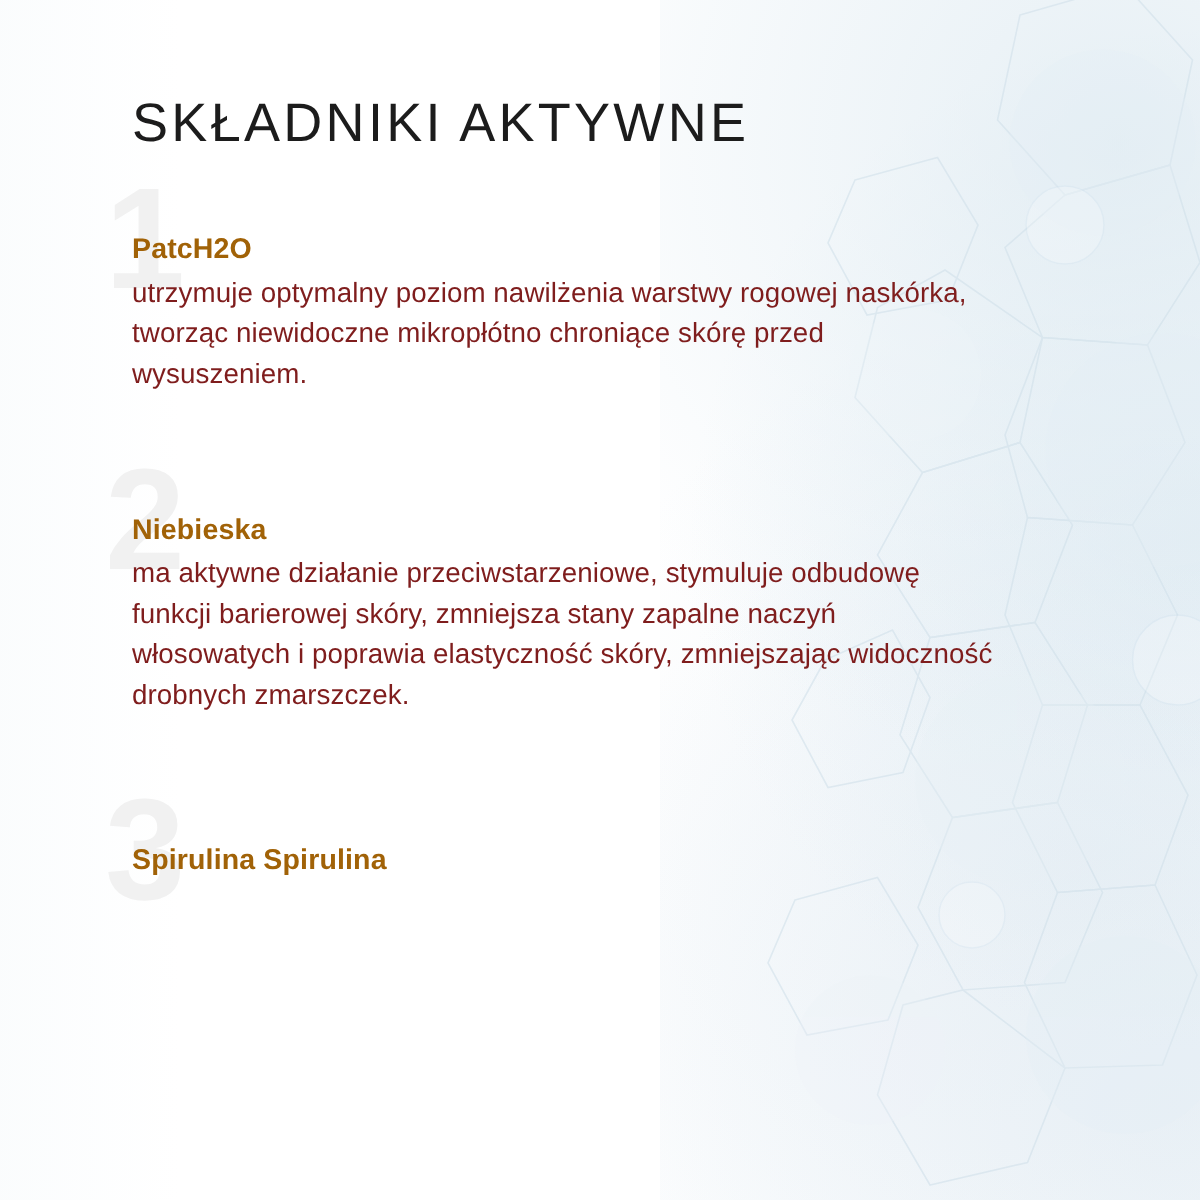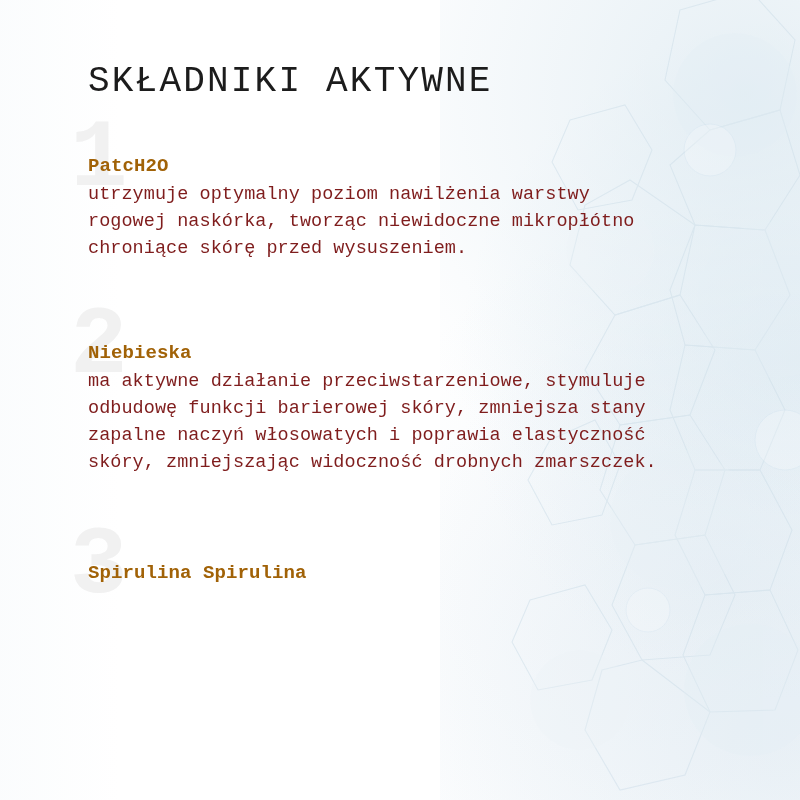--- a/index.html
+++ b/index.html
@@ -52,21 +52,20 @@
     top: 0; left: 0;
     width: 120px; height: 800px;
     background: linear-gradient(90deg, rgba(250,252,253,0.9) 0%, rgba(255,255,255,0) 100%);
   }
 
   
   .content {
     position: relative;
     z-index: 2;
     padding: 62px 4px 0 88px;
-    font-family: Liberation Mono, monospace;
   }
 
   .title {
     font-size: 36px;
     letter-spacing: 2.2px;
     font-weight: 400;
     color: #1c1c1c;
     margin: 0 0 52px 0;
     line-height: 1.1;
   }

